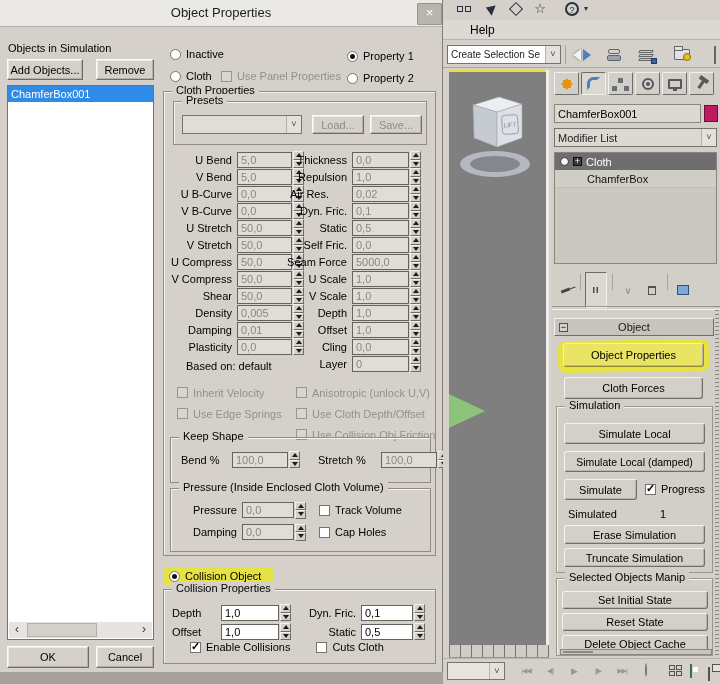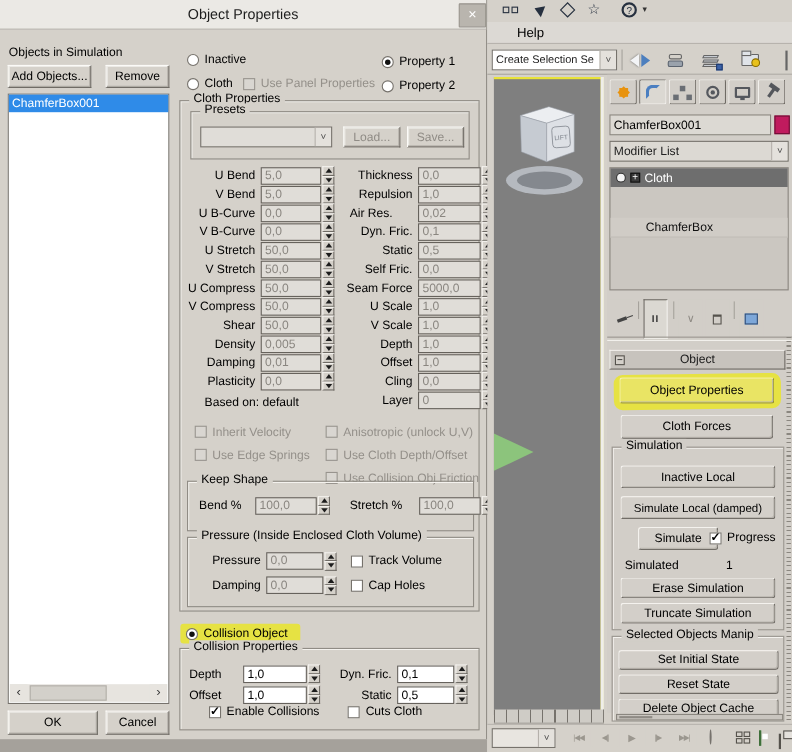--- a/index.html
+++ b/index.html
@@ -63,21 +63,21 @@
     border-top:2px solid #e8e23a;border-right:3px solid #e8e23a;box-sizing:content-box;}
   #vpgutter{position:absolute;left:103px;top:70px;width:3px;height:580px;background:#efeeea;}
   
   #cpanel{position:absolute;left:109px;top:68px;width:168px;height:580px;background:#d2cec8;}
   .tab{position:absolute;width:25px;height:23px;background:#d2cec8;border:1px solid;border-color:#f2f0ec #6f6b65 #6f6b65 #f2f0ec;
     border-radius:2px;display:flex;align-items:center;justify-content:center;box-sizing:border-box;}
   .tab.on{border-color:#6f6b65 #f2f0ec #f2f0ec #6f6b65;background:#dbd8d2;}
   #stack-list{position:absolute;left:2px;top:84px;width:163px;height:112px;background:#cbc7c1;border:1px solid #8a867f;box-sizing:border-box;}
   .srow{height:17px;display:flex;align-items:center;gap:4px;padding-left:5px;color:#111;}
   .srow.sel{background:#6e6e6e;color:#fff;}
-  .srow.plain{padding-left:32px;border-bottom:1px solid #c0bcb6;background:#d0ccc6;margin-top:28px;}
+  .srow.plain{padding-left:32px;border-bottom:1px solid #c0bcb6;background:#d0ccc6;}
   .bulb{width:9px;height:9px;border-radius:50%;background:#f4f4f4;border:1px solid #333;box-sizing:border-box;}
   .plusbox{width:9px;height:9px;background:#3a3a3a;color:#fff;font-size:9px;line-height:7px;text-align:center;border:1px solid #111;box-sizing:border-box;}
   .stool{position:absolute;width:22px;height:36px;display:flex;align-items:center;justify-content:center;background:#d2cec8;}
   .stool.on{border:1px solid;border-color:#6f6b65 #f2f0ec #f2f0ec #6f6b65;background:#dbd8d2;box-sizing:border-box;}
   #rollhead{position:absolute;left:2px;top:250px;width:160px;height:18px;background:#c7c3bd;border:1px solid;
     border-color:#f2f0ec #716d67 #716d67 #f2f0ec;box-sizing:border-box;display:flex;align-items:center;}
   #rollhead .minus{width:9px;height:9px;border:1px solid #55524c;font-size:9px;line-height:7px;text-align:center;margin:0 4px;background:#d5d1ca;box-sizing:border-box;}
   #rollhead .rtitle{flex:1;text-align:center;color:#1a1a1a;}
   #opmarker{position:absolute;left:6px;top:272px;width:152px;height:32px;background:#e6e243;border-radius:8px;transform:rotate(-0.8deg);}
   #gutterdots{position:absolute;left:163px;top:238px;width:4px;height:408px;
@@ -283,21 +283,21 @@
         </div>
         <div class="prow">
           <span class="plabel">Plasticity</span>
           <span class="field" style="width: 55px;">0,0</span>
           <span class="spin">
             <span class="sc up"></span>
             <span class="sc dn"></span>
           </span>
         </div>
       </div>
-    <div class="abs" id="params-right" style="left:310px;top:151px;width:139px;">
+    <div class="abs" id="params-right" style="left:282px;top:151px;width:139px;">
         <div class="prow">
           <span class="plabel">Thickness</span>
           <span class="field" style="width: 57px;">0,0</span>
           <span class="spin">
             <span class="sc up"></span>
             <span class="sc dn"></span>
           </span>
         </div>
         <div class="prow">
           <span class="plabel">Repulsion</span>
@@ -679,23 +679,23 @@
         <span class="rtitle">Object</span>
         <span style="width:17px;"></span>
       </div>
 
       <div id="opmarker"></div>
       <div class="mxbtn" style="left:11px;top:275px;width:141px;height:24px;background:#e9e464;border-color:#f6f2b0 #8f8a3a #8f8a3a #f6f2b0;">Object Properties</div>
       <div class="mxbtn" style="left:12px;top:309px;width:139px;height:22px;">Cloth Forces</div>
 
       <div class="grp" style="left:4px;top:338px;width:157px;height:167px;border-color:#9a968f;">
         <span class="legend lg2">Simulation</span>
-        <div class="mxbtn" style="left:7px;top:16px;width:141px;height:21px;">Inactive Local</div>
+        <div class="mxbtn" style="left:7px;top:16px;width:141px;height:21px;">Simulate Local</div>
         <div class="mxbtn" style="left:7px;top:44px;width:141px;height:21px;font-size:10.5px;">Simulate Local (damped)</div>
-        <div class="mxbtn" style="left:23px;top:72px;width:73px;height:21px;">Simulate</div>
+        <div class="mxbtn" style="left:7px;top:72px;width:73px;height:21px;">Simulate</div>
         <span class="cbrow" style="position:absolute;left:88px;top:76px;">
           <span class="cb chk"></span>
           <span>Progress</span>
         </span>
         <span class="abs" style="left:11px;top:101px;">Simulated</span>
         <span class="abs" style="left:103px;top:101px;">1</span>
         <div class="mxbtn" style="left:7px;top:118px;width:141px;height:19px;">Erase Simulation</div>
         <div class="mxbtn" style="left:7px;top:141px;width:141px;height:19px;">Truncate Simulation</div>
       </div>
 

